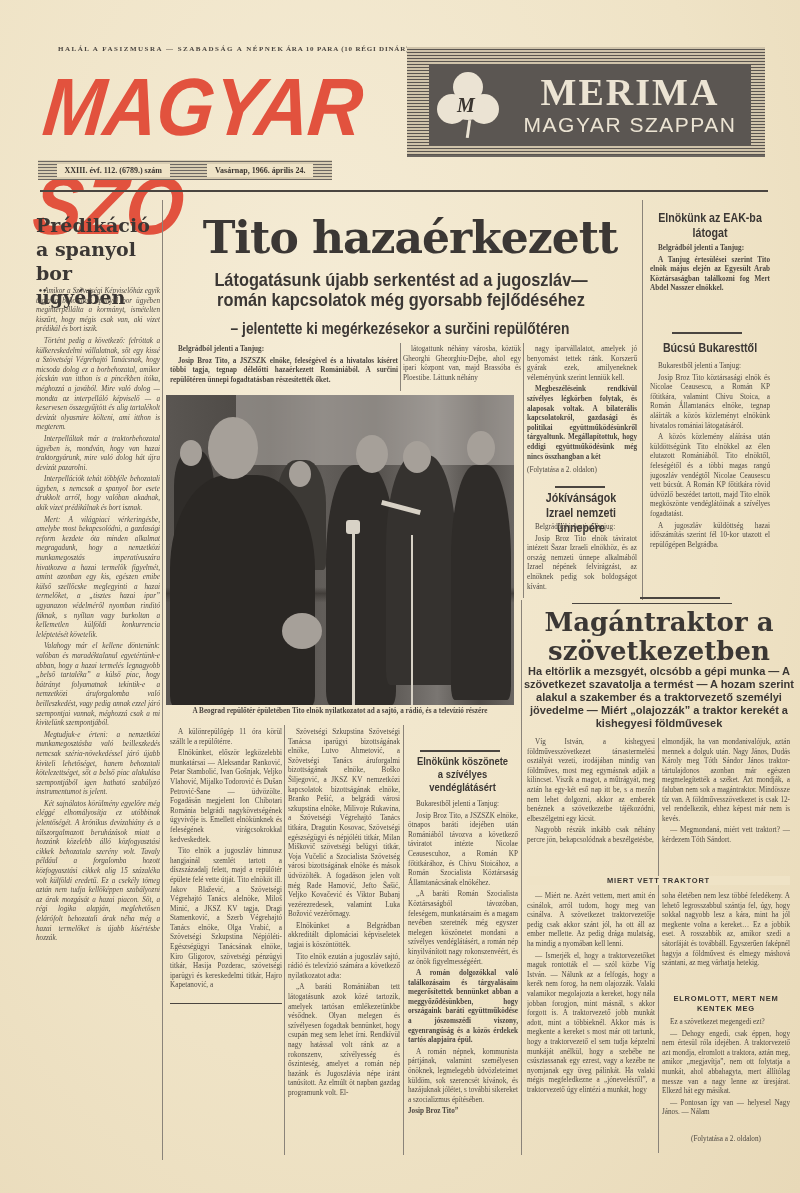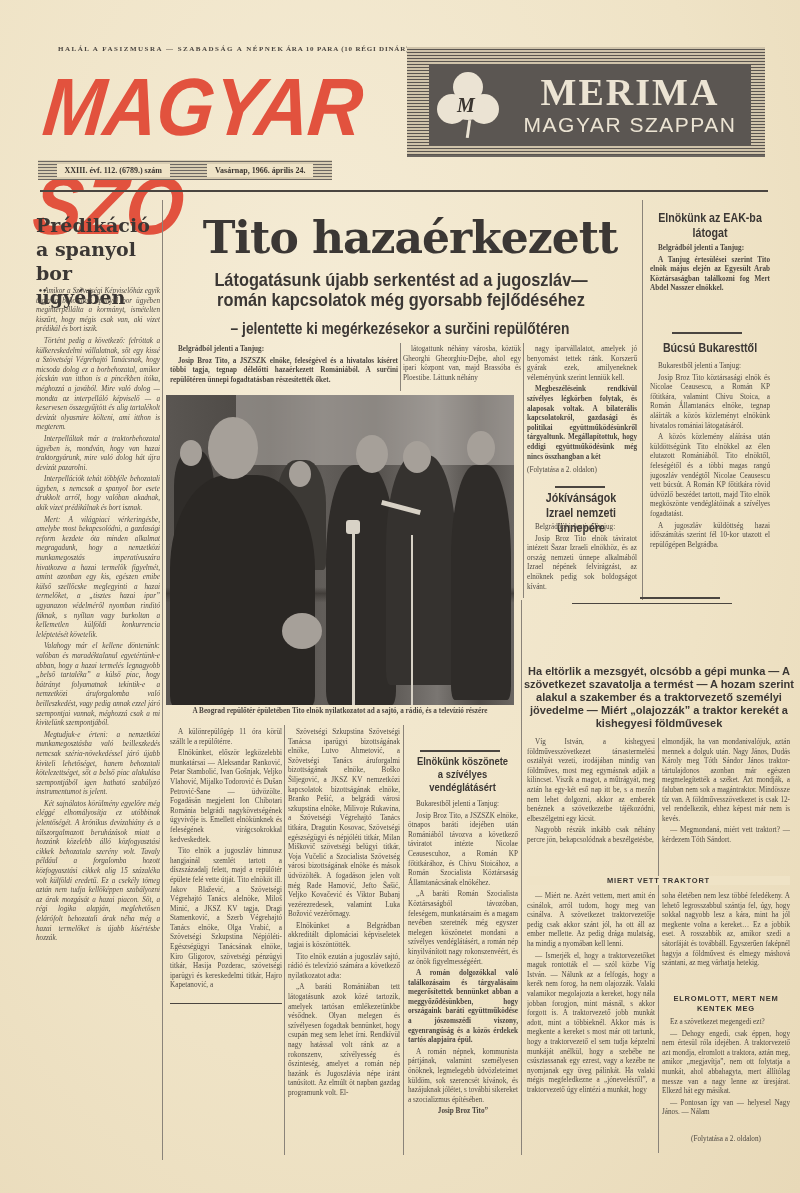--- a/index.html
+++ b/index.html
@@ -190,41 +190,42 @@
   <div class="vsep" style="left:403px;top:725px;height:430px;"></div>
 
   <div class="hsep" style="left:420px;top:750px;width:80px;"></div>
   <div class="abs h-cond" style="left:405px;top:755px;width:115px;font-size:11.5px;line-height:13px;">Elnökünk köszönete a szívélyes vendéglátásért</div>
   <div class="abs col" style="left:408px;top:800px;width:110px;height:355px;overflow:hidden;">
     <p>Bukarestből jelenti a Tanjug:</p>
     <p>Josip Broz Tito, a JSZSZK elnöke, ötnapos baráti idejében után Romániából távozva a következő táviratot intézte Nicolae Ceausescuhoz, a Román KP főtitkárához, és Chivu Stoicához, a Román Szocialista Köztársaság Államtanácsának elnökéhez.</p>
     <p>„A baráti Román Szocialista Köztársaságból távozóban, feleségem, munkatársaim és a magam nevében szeretnék még egyszer melegen köszönetet mondani a szívélyes vendéglátásért, a román nép kinyilvánított nagy rokonszenvéért, és az önök figyelmességéért.</p>
     <p class="b">A román dolgozókkal való találkozásaim és tárgyalásaim megerősítettek bennünket abban a meggyőződésünkben, hogy országaink baráti együttműködése a jószomszédi viszony, egyenrangúság és a közös érdekek tartós alapjaira épül.</p>
     <p>A román népnek, kommunista pártjának, valamint személyesen önöknek, legmelegebb üdvözleteimet küldöm, sok szerencsét kívánok, és hazájuknak jólétet, s további sikereket a szocializmus építésében.</p>
-    <p class="b" style="text-align:center;text-indent:0;">Josip Broz Tito”</p>
+    <p class="b" style="text-align:left;text-indent:0;">Josip Broz Tito”</p>
   </div>
   <div class="vsep" style="left:521px;top:600px;height:555px;"></div>
 
   <div class="vsep" style="left:642px;top:200px;height:400px;"></div>
   <div class="abs h-cond" style="left:645px;top:210px;width:130px;font-size:13px;line-height:15px;">Elnökünk az EAK-ba látogat</div>
   <div class="abs col" style="left:650px;top:244px;width:120px;">
     <p class="b">Belgrádból jelenti a Tanjug:</p>
     <p class="b">A Tanjug értesülései szerint Tito elnök május elején az Egyesült Arab Köztársaságban találkozni fog Mert Abdel Nasszer elnökkel.</p>
   </div>
   <div class="hsep" style="left:672px;top:332px;width:70px;"></div>
   <div class="abs h-cond" style="left:645px;top:340px;width:130px;font-size:13px;line-height:15px;">Búcsú Bukaresttől</div>
   <div class="abs col" style="left:650px;top:362px;width:120px;height:236px;overflow:hidden;">
     <p>Bukarestből jelenti a Tanjug:</p>
     <p>Josip Broz Tito köztársasági elnök és Nicolae Ceausescu, a Román KP főtitkára, valamint Chivu Stoica, a Román Államtanács elnöke, tegnap aláírták a közös közleményt elnökünk hivatalos romániai látogatásáról.</p>
     <p>A közös közlemény aláírása után küldöttségünk Tito elnökkel az élen elutazott Romániából. Tito elnöktől, feleségétől és a többi magas rangú jugoszláv vendégtől Nicolae Ceausescu vett búcsút. A Román KP főtitkára rövid üdvözlő beszédet tartott, majd Tito elnök megköszönte vendéglátóinak a szívélyes fogadtatást.</p>
     <p>A jugoszláv küldöttség hazai időszámítás szerint fél 10-kor utazott el repülőgépen Belgrádba.</p>
   </div>
   <div class="hsep" style="left:640px;top:597px;width:80px;"></div>
 
   <div class="hsep" style="left:572px;top:603px;width:160px;height:1px;"></div>
+  <div class="abs mag-h">Magántraktor a szövetkezetben</div>
   <div class="abs mag-sub">Ha eltörlik a mezsgyét, olcsóbb a gépi munka — A szövetkezet szavatolja a termést — A hozam szerint alakul a szakember és a traktorvezető személyi jövedelme — Miért „olajozzák” a traktor kerekét a kishegyesi földművesek</div>
   <div class="abs col" style="left:527px;top:738px;width:128px;height:128px;overflow:hidden;">
     <p>Víg István, a kishegyesi földművesszövetkezet társastermelési osztályát vezeti, irodájában mindig van földműves, most meg egymásnak adják a kilincset. Viszik a magot, a műtrágyát, meg aztán ha egy-két eső nap itt be, s a mezőn nem lehet dolgozni, akkor az emberek benéznek a szövetkezetbe tájékozódni, elbeszélgetni egy kicsit.</p>
     <p>Nagyobb részük inkább csak néhány percre jön, bekapcsolódnak a beszélgetésbe,</p>
   </div>
   <div class="vsep" style="left:658px;top:738px;height:415px;"></div>
   <div class="abs col" style="left:662px;top:738px;width:128px;height:128px;overflow:hidden;">
     <p style="text-indent:0;">elmondják, ha van mondanivalójuk, aztán mennek a dolguk után. Nagy János, Dudás Károly meg Tóth Sándor János traktor-tártulajdonos azonban már egészen megmelegítették a széket. Azt mondják, a faluban nem sok a magántraktor. Mindössze tíz van. A földművesszövetkezet is csak 12-vel rendelkezik, ehhez képest már nem is kevés.</p>
     <p>— Megmondaná, miért vett traktort? — kérdezem Tóth Sándort.</p>
   </div>

